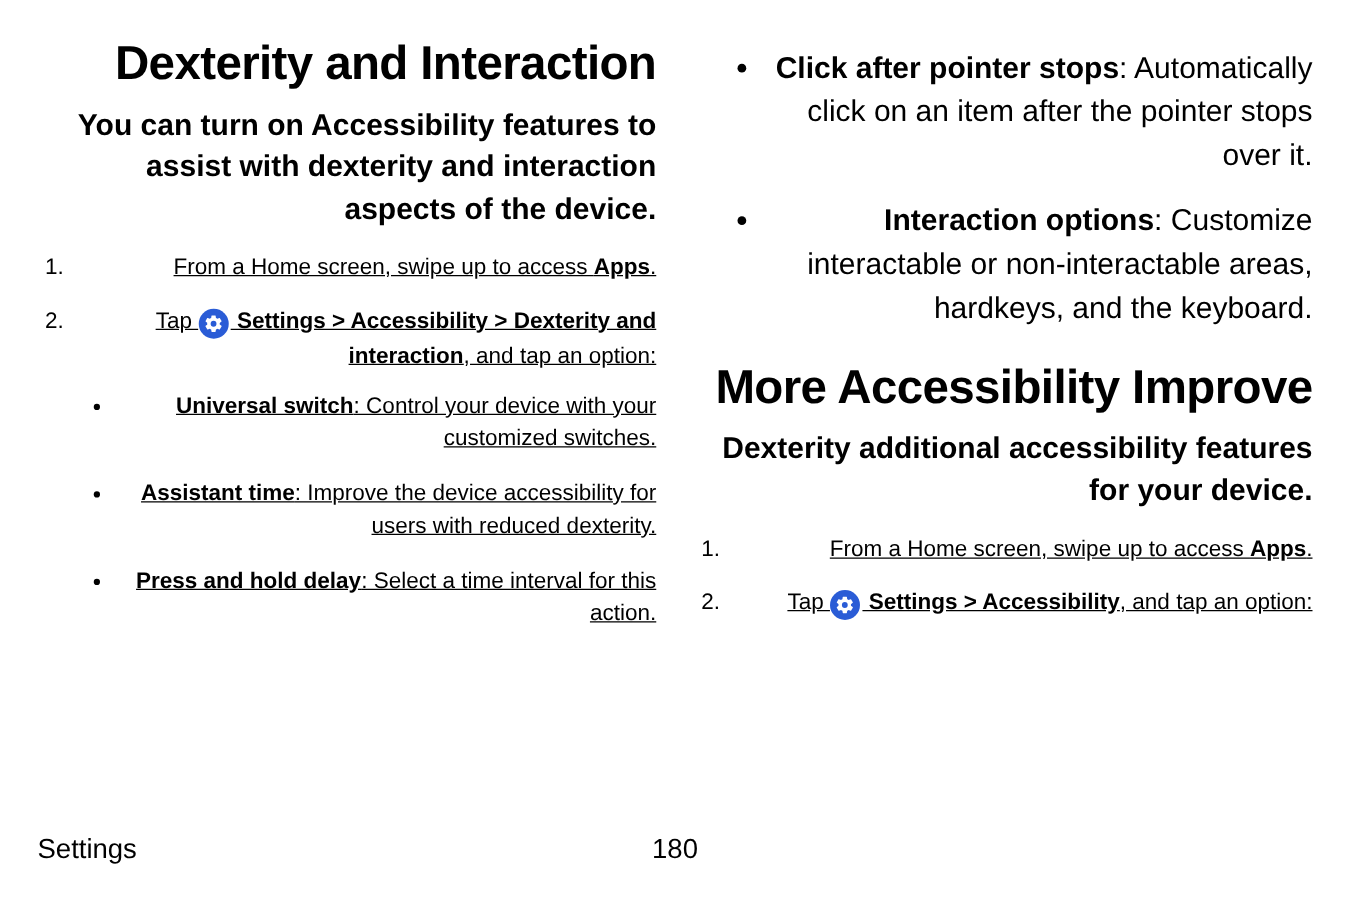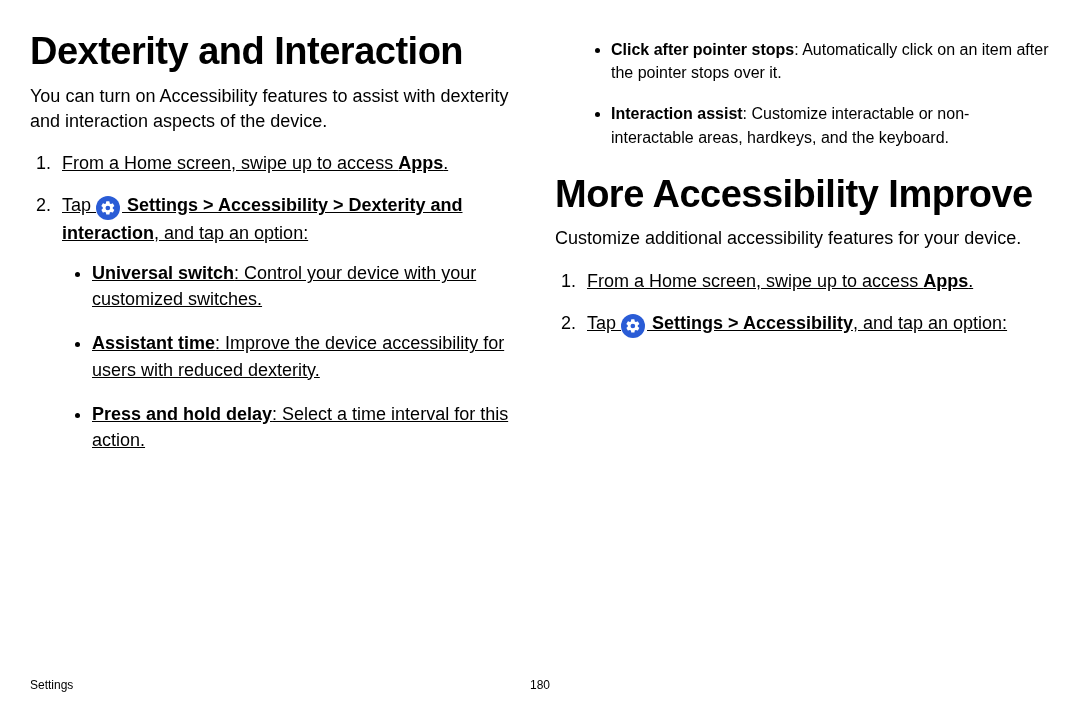--- a/index.html
+++ b/index.html
@@ -10,32 +10,34 @@
     position: relative;
   }
   .page {
     display: flex;
     padding: 30px 30px 0 30px;
     gap: 30px;
   }
   .col {
     flex: 1;
     min-width: 0;
+    text-align: right;
   }
   h1 {
     font-size: 38px;
     font-weight: 900;
     line-height: 1.15;
     margin-bottom: 10px;
     letter-spacing: -0.5px;
   }
   .intro {
-    font-size: 18px;
+    font-size: 24px;
     line-height: 1.4;
     margin-bottom: 16px;
+    font-weight: bold;
   }
   ol {
     list-style: decimal;
     padding-left: 26px;
     font-size: 18px;
     line-height: 1.45;
   }
   ol > li {
     margin-bottom: 16px;
     padding-left: 6px;
@@ -62,33 +64,33 @@
     justify-content: center;
     margin-right: 2px;
   }
   .gear-icon svg { width: 16px; height: 16px; }
   .gear-icon svg path { fill: #fff; }
   .footer {
     position: absolute;
     bottom: 28px;
     left: 30px;
     right: 30px;
-    font-size: 12px;
+    font-size: 22px;
     display: flex;
   }
   .footer-label { }
   .footer-page {
     position: absolute;
     left: 50%;
     transform: translateX(-50%);
   }
   .col-right-top-bullets {
     list-style: disc;
     padding-left: 56px;
-    font-size: 16px;
+    font-size: 24px;
     line-height: 1.45;
     margin-top: 8px;
     margin-bottom: 24px;
   }
   .col-right-top-bullets > li { margin-bottom: 18px; }
 </style>
 </head>
 <body>
 
 <div class="page">
@@ -111,25 +113,25 @@
           <li><span class="bold">Assistant time</span><span>: Improve the device accessibility for users with reduced dexterity.</span></li>
           <li><span class="bold">Press and hold delay</span><span>: Select a time interval for this action.</span></li>
         </ul>
       </li>
     </ol>
   </div>
 
   <div class="col">
     <ul class="col-right-top-bullets">
       <li><span class="bold">Click after pointer stops</span><span>: Automatically click on an item after the pointer stops over it.</span></li>
-      <li><span class="bold">Interaction assist</span><span>: Customize interactable or non-interactable areas, hardkeys, and the keyboard.</span></li>
+      <li><span class="bold">Interaction options</span><span>: Customize interactable or non-interactable areas, hardkeys, and the keyboard.</span></li>
     </ul>
 
     <h1>More Accessibility Improve</h1>
-    <p class="intro">Customize additional accessibility features for your device.</p>
+    <p class="intro">Dexterity additional accessibility features for your device.</p>
     <ol>
       <li>
         <span>From a Home screen, swipe up to access </span><span class="bold">Apps</span><span>.</span>
       </li>
       <li>
         <span>Tap </span><span class="gear-icon">
             <svg viewBox="0 0 24 24">
               <path d="M19.14,12.94a7,7,0,0,0,.05-.94,7,7,0,0,0-.05-.94l2.11-1.65a.5.5,0,0,0,.12-.64l-2-3.46a.5.5,0,0,0-.61-.22l-2.49,1a7,7,0,0,0-1.63-.94l-.38-2.65A.5.5,0,0,0,13.77,2H9.77a.5.5,0,0,0-.49.42L8.9,5.07a7,7,0,0,0-1.63.94l-2.49-1a.5.5,0,0,0-.61.22l-2,3.46a.5.5,0,0,0,.12.64L4.4,11a7,7,0,0,0-.5.94,7,7,0,0,0,.5.94L2.29,14.53a.5.5,0,0,0-.12.64l2,3.46a.5.5,0,0,0,.61.22l2.49-1a7,7,0,0,0,1.63.94l.38,2.65a.5.5,0,0,0,.49.42h4a.5.5,0,0,0,.49-.42l.38-2.65a7,7,0,0,0,1.63-.94l2.49,1a.5.5,0,0,0,.61-.22l2-3.46a.5.5,0,0,0-.12-.64ZM11.77,15.5A3.5,3.5,0,1,1,15.27,12,3.5,3.5,0,0,1,11.77,15.5Z"></path>
             </svg>
           </span><span class="bold"> Settings &gt; Accessibility</span><span>, and tap an option:</span>

